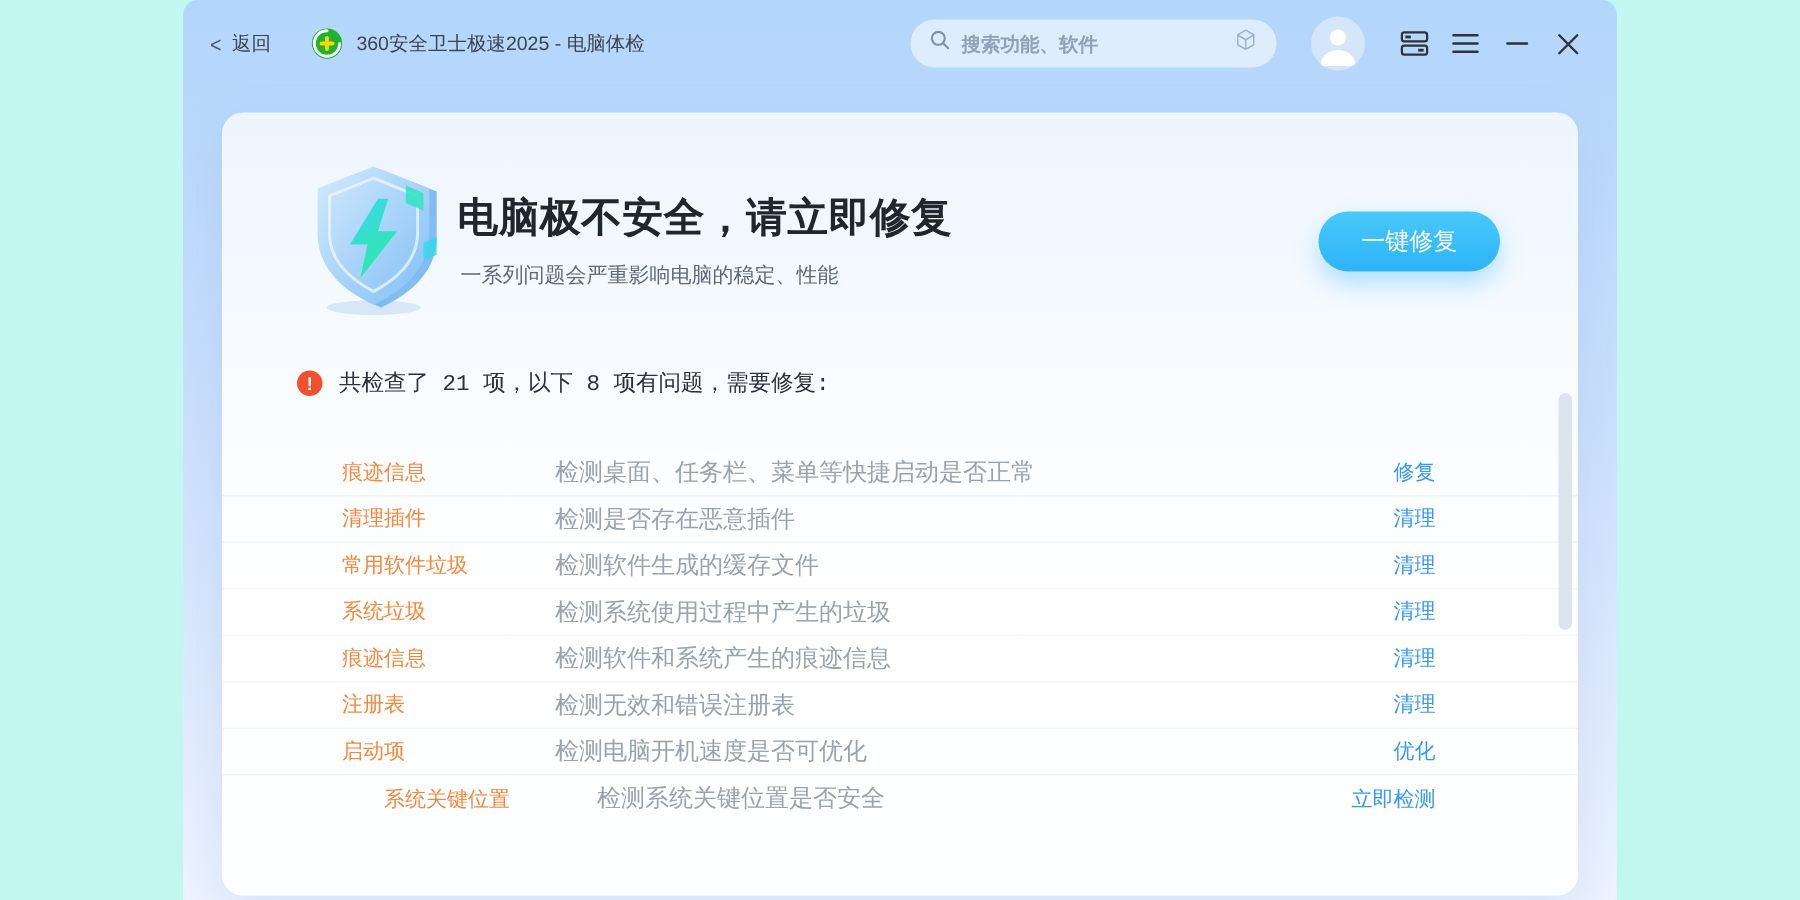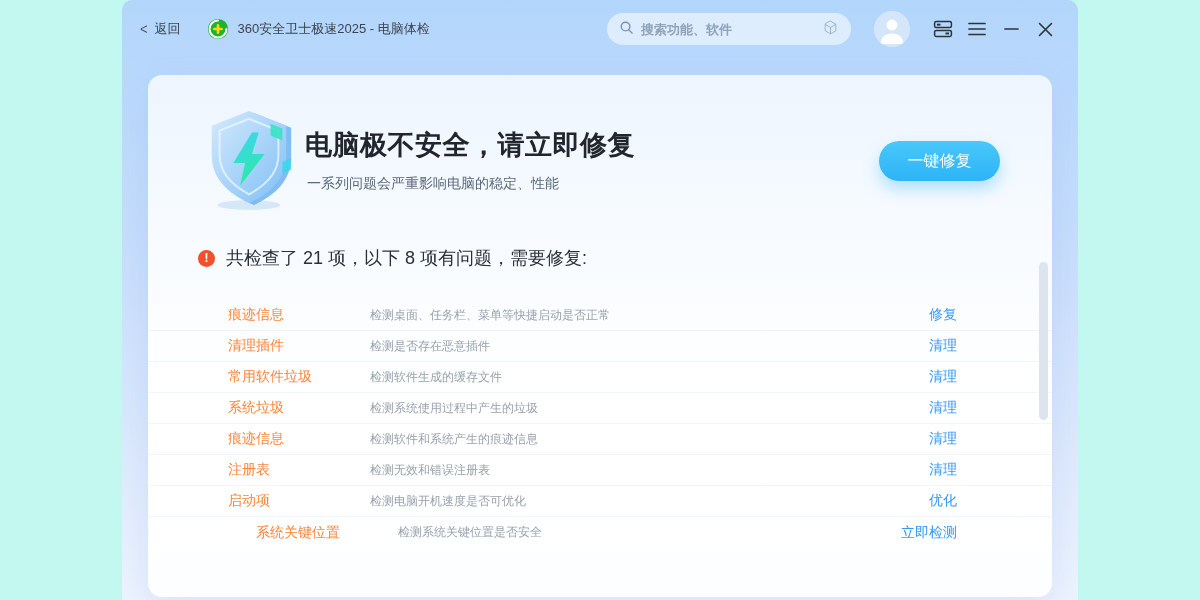--- a/index.html
+++ b/index.html
@@ -55,28 +55,28 @@
     position:absolute; right:52px; top:66px; width:121px; height:40px; border:none; border-radius:20px;
     background:linear-gradient(180deg,#49c8fa,#2db3f7); color:#ffffff; font-size:16px;
     font-family:"Liberation Sans","DejaVu Sans",sans-serif;
     box-shadow:0 8px 16px rgba(45,179,247,0.35); cursor:pointer;
   }
 
   .summary { position:absolute; left:50px; top:171px; display:flex; align-items:center; gap:11px; }
   .alert-icon { width:17px; height:17px; border-radius:50%; background:#f1502e; color:#fff;
     font-size:12px; font-weight:700; display:flex; align-items:center; justify-content:center; }
   .alert-icon::after { content:"!"; }
-  .summary-text { font-size:18px; color:#2b313a; }
+  .summary-text { font-size:15px; color:#2b313a;font-family:Liberation Mono, monospace; }
 
   .issues { position:absolute; left:0; right:0; top:225px; }
   .row { height:31px; display:flex; align-items:center; padding:0 95px 0 80px;
     border-bottom:1px solid rgba(176,196,224,0.16); }
   .row:last-child { border-bottom:none;margin-left:28px; }
   .row-name { width:142px; flex:0 0 auto; font-size:14px; color:#f8863b; }
-  .row-desc { flex:1; font-size:12px; color:#9aa2ad; }
+  .row-desc { flex:1; font-size:16px; color:#9aa2ad; }
   .row-action { font-size:14px; color:#3598f6; cursor:pointer; white-space:nowrap; }
 
   .scroll-thumb { position:absolute; right:4px; top:187px; width:9px; height:158px;
     border-radius:5px; background:#dde4ee; cursor:pointer; }
 </style>
 </head>
 <body>
 
 <div class="window">
 

